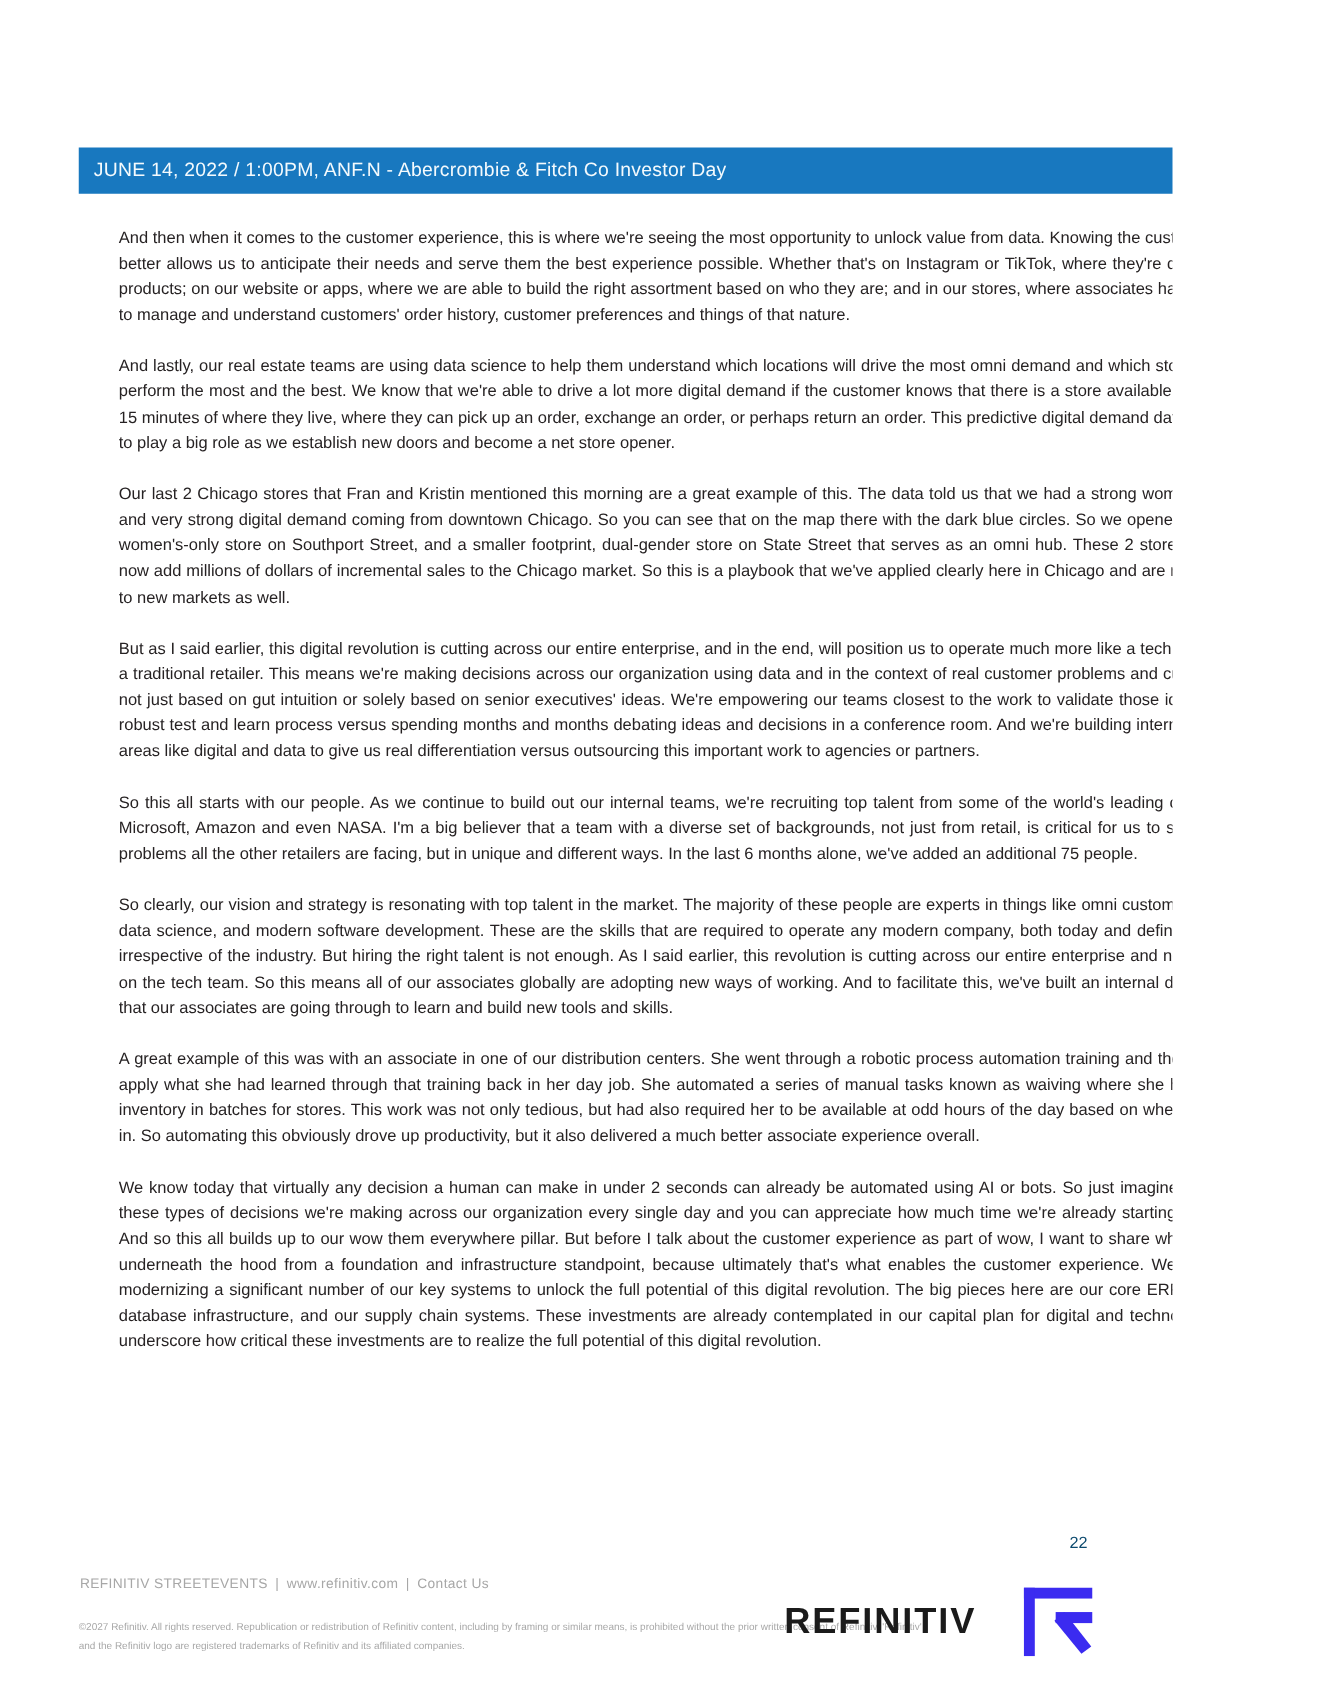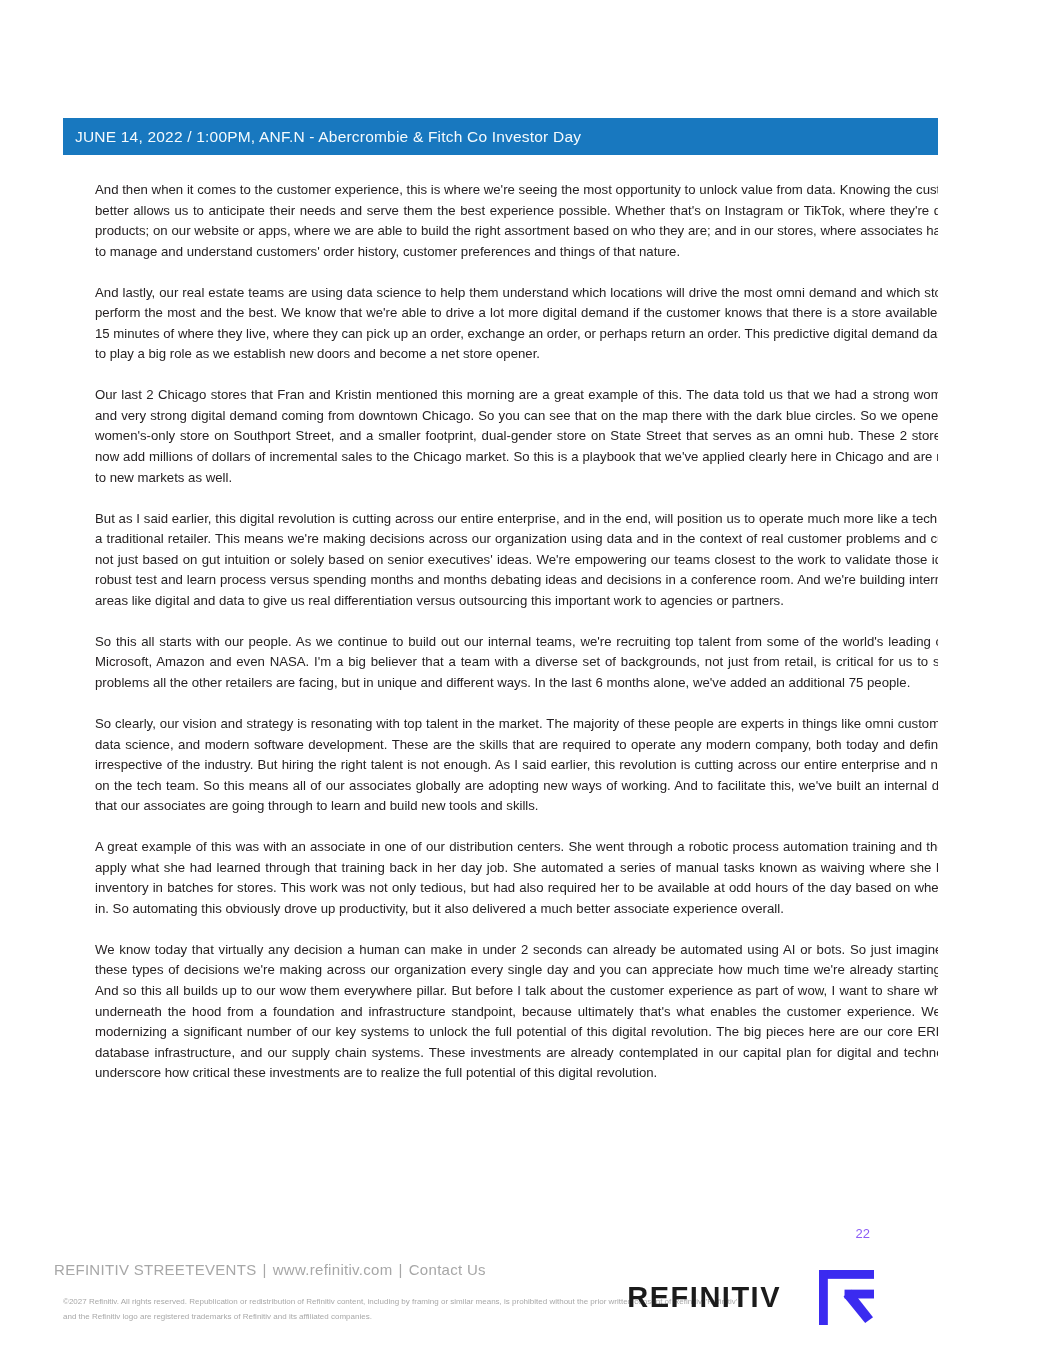--- a/index.html
+++ b/index.html
@@ -41,28 +41,28 @@
     font-size: 13.2px;
     line-height: 20.55px;
     color: #262223;
     text-align: justify;
   }
   .page-number {
     position: absolute;
     top: 1226px;
     right: 68px;
     font-size: 13px;
-    color: #8b5cf6;
+    color: #0c4a6e;
     text-align: center;
   }
   .footer-brand {
     position: absolute;
-    left: 54px;
+    left: 64px;
     top: 1261px;
-    font-size: 15px;
+    font-size: 11px;
     color: #A7A7A7;
     letter-spacing: 0.3px;
     white-space: nowrap;
   }
   .footer-brand .sep { padding: 0 6px; color: #A7A7A7; }
   .footer-copy {
     position: absolute;
     left: 63px;
     top: 1294px;
     width: 680px;

